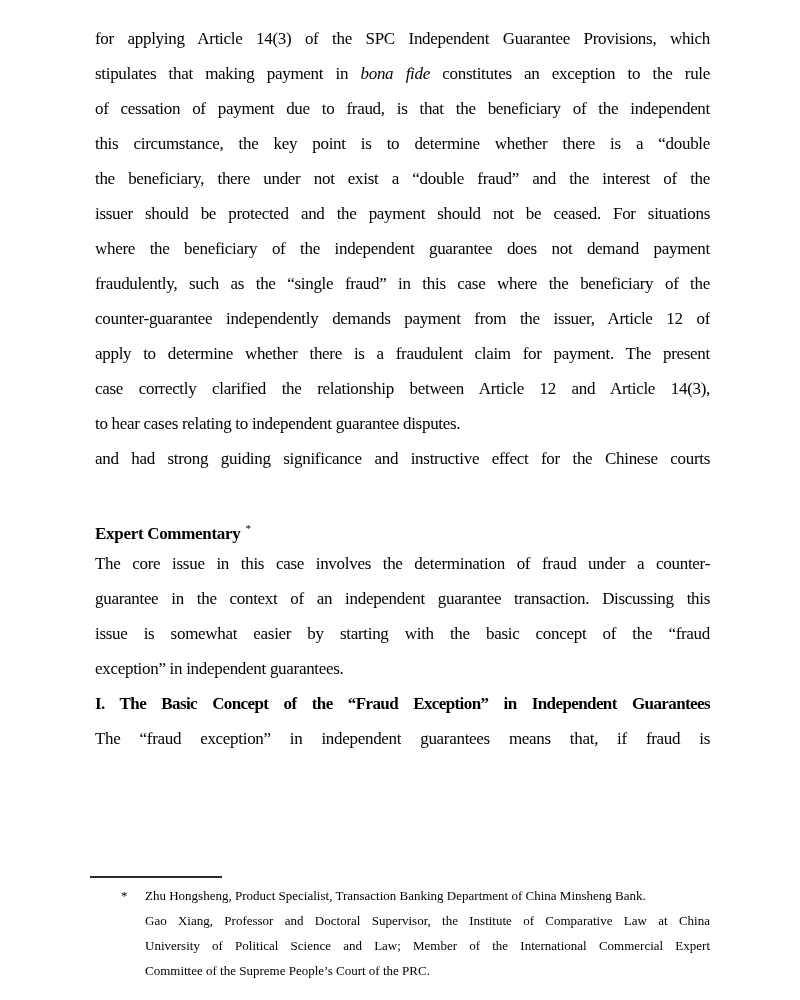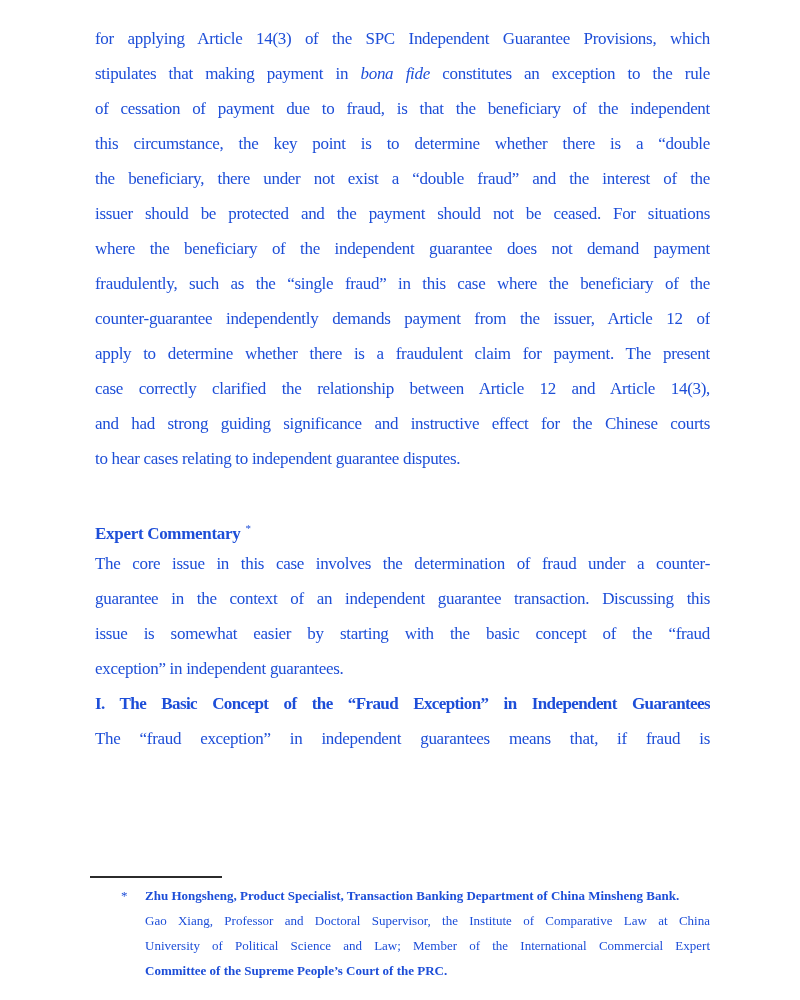--- a/index.html
+++ b/index.html
@@ -2,21 +2,21 @@
 <html><head>
 <meta charset="utf-8">
 <style>
   html, body { margin: 0; padding: 0; background: #ffffff; }
   .page {
     position: relative;
     width: 800px;
     height: 1000px;
     background: #ffffff;
     font-family: "Liberation Serif", "DejaVu Serif", serif;
-    color: #1d4ed8;
+    color: #000000;
     overflow: hidden;
   }
   .text-column {
     position: absolute;
     left: 95px;
     top: 21px;
     width: 615px;
     font-size: 17px;
     line-height: 35px;
     letter-spacing: -0.3px;
@@ -64,43 +64,43 @@
     top: 7px;
     font-size: 13px;
     line-height: 25px;
   }
   .fn-line {
     height: 25px;
     overflow: hidden;
     text-align: justify;
     text-align-last: justify;
   }
-  .fn-line.fn-end { text-align-last: left; font-weight: bold; }
+  .fn-line.fn-end { text-align-last: left; }
 </style>
 </head>
 <body>
 
 <div class="page">
 
   <div class="text-column">
 
     <div>
       <div class="line">for applying Article 14(3) of the SPC Independent Guarantee Provisions, which</div>
       <div class="line"><span>stipulates that making payment in </span><span class="it">bona fide</span><span> constitutes an exception to the rule</span></div>
       <div class="line">of cessation of payment due to fraud, is that the beneficiary of the independent</div>
       <div class="line">this circumstance, the key point is to determine whether there is a “double</div>
       <div class="line">the beneficiary, there under not exist a “double fraud” and the interest of the</div>
       <div class="line">issuer should be protected and the payment should not be ceased. For situations</div>
       <div class="line">where the beneficiary of the independent guarantee does not demand payment</div>
       <div class="line">fraudulently, such as the “single fraud” in this case where the beneficiary of the</div>
       <div class="line">counter-guarantee independently demands payment from the issuer, Article 12 of</div>
       <div class="line">apply to determine whether there is a fraudulent claim for payment. The present</div>
       <div class="line">case correctly clarified the relationship between Article 12 and Article 14(3),</div>
+      <div class="line end">to hear cases relating to independent guarantee disputes.</div>
       <div class="line">and had strong guiding significance and instructive effect for the Chinese courts</div>
-      <div class="line end">to hear cases relating to independent guarantee disputes.</div>
     </div>
 
     <div class="spacer"></div>
 
     <div class="line end"><span class="b">Expert Commentary</span><span class="sup">*</span></div>
 
     <div>
       <div class="line">The core issue in this case involves the determination of fraud under a counter-</div>
       <div class="line">guarantee in the context of an independent guarantee transaction. Discussing this</div>
       <div class="line">issue is somewhat easier by starting with the basic concept of the “fraud</div>

